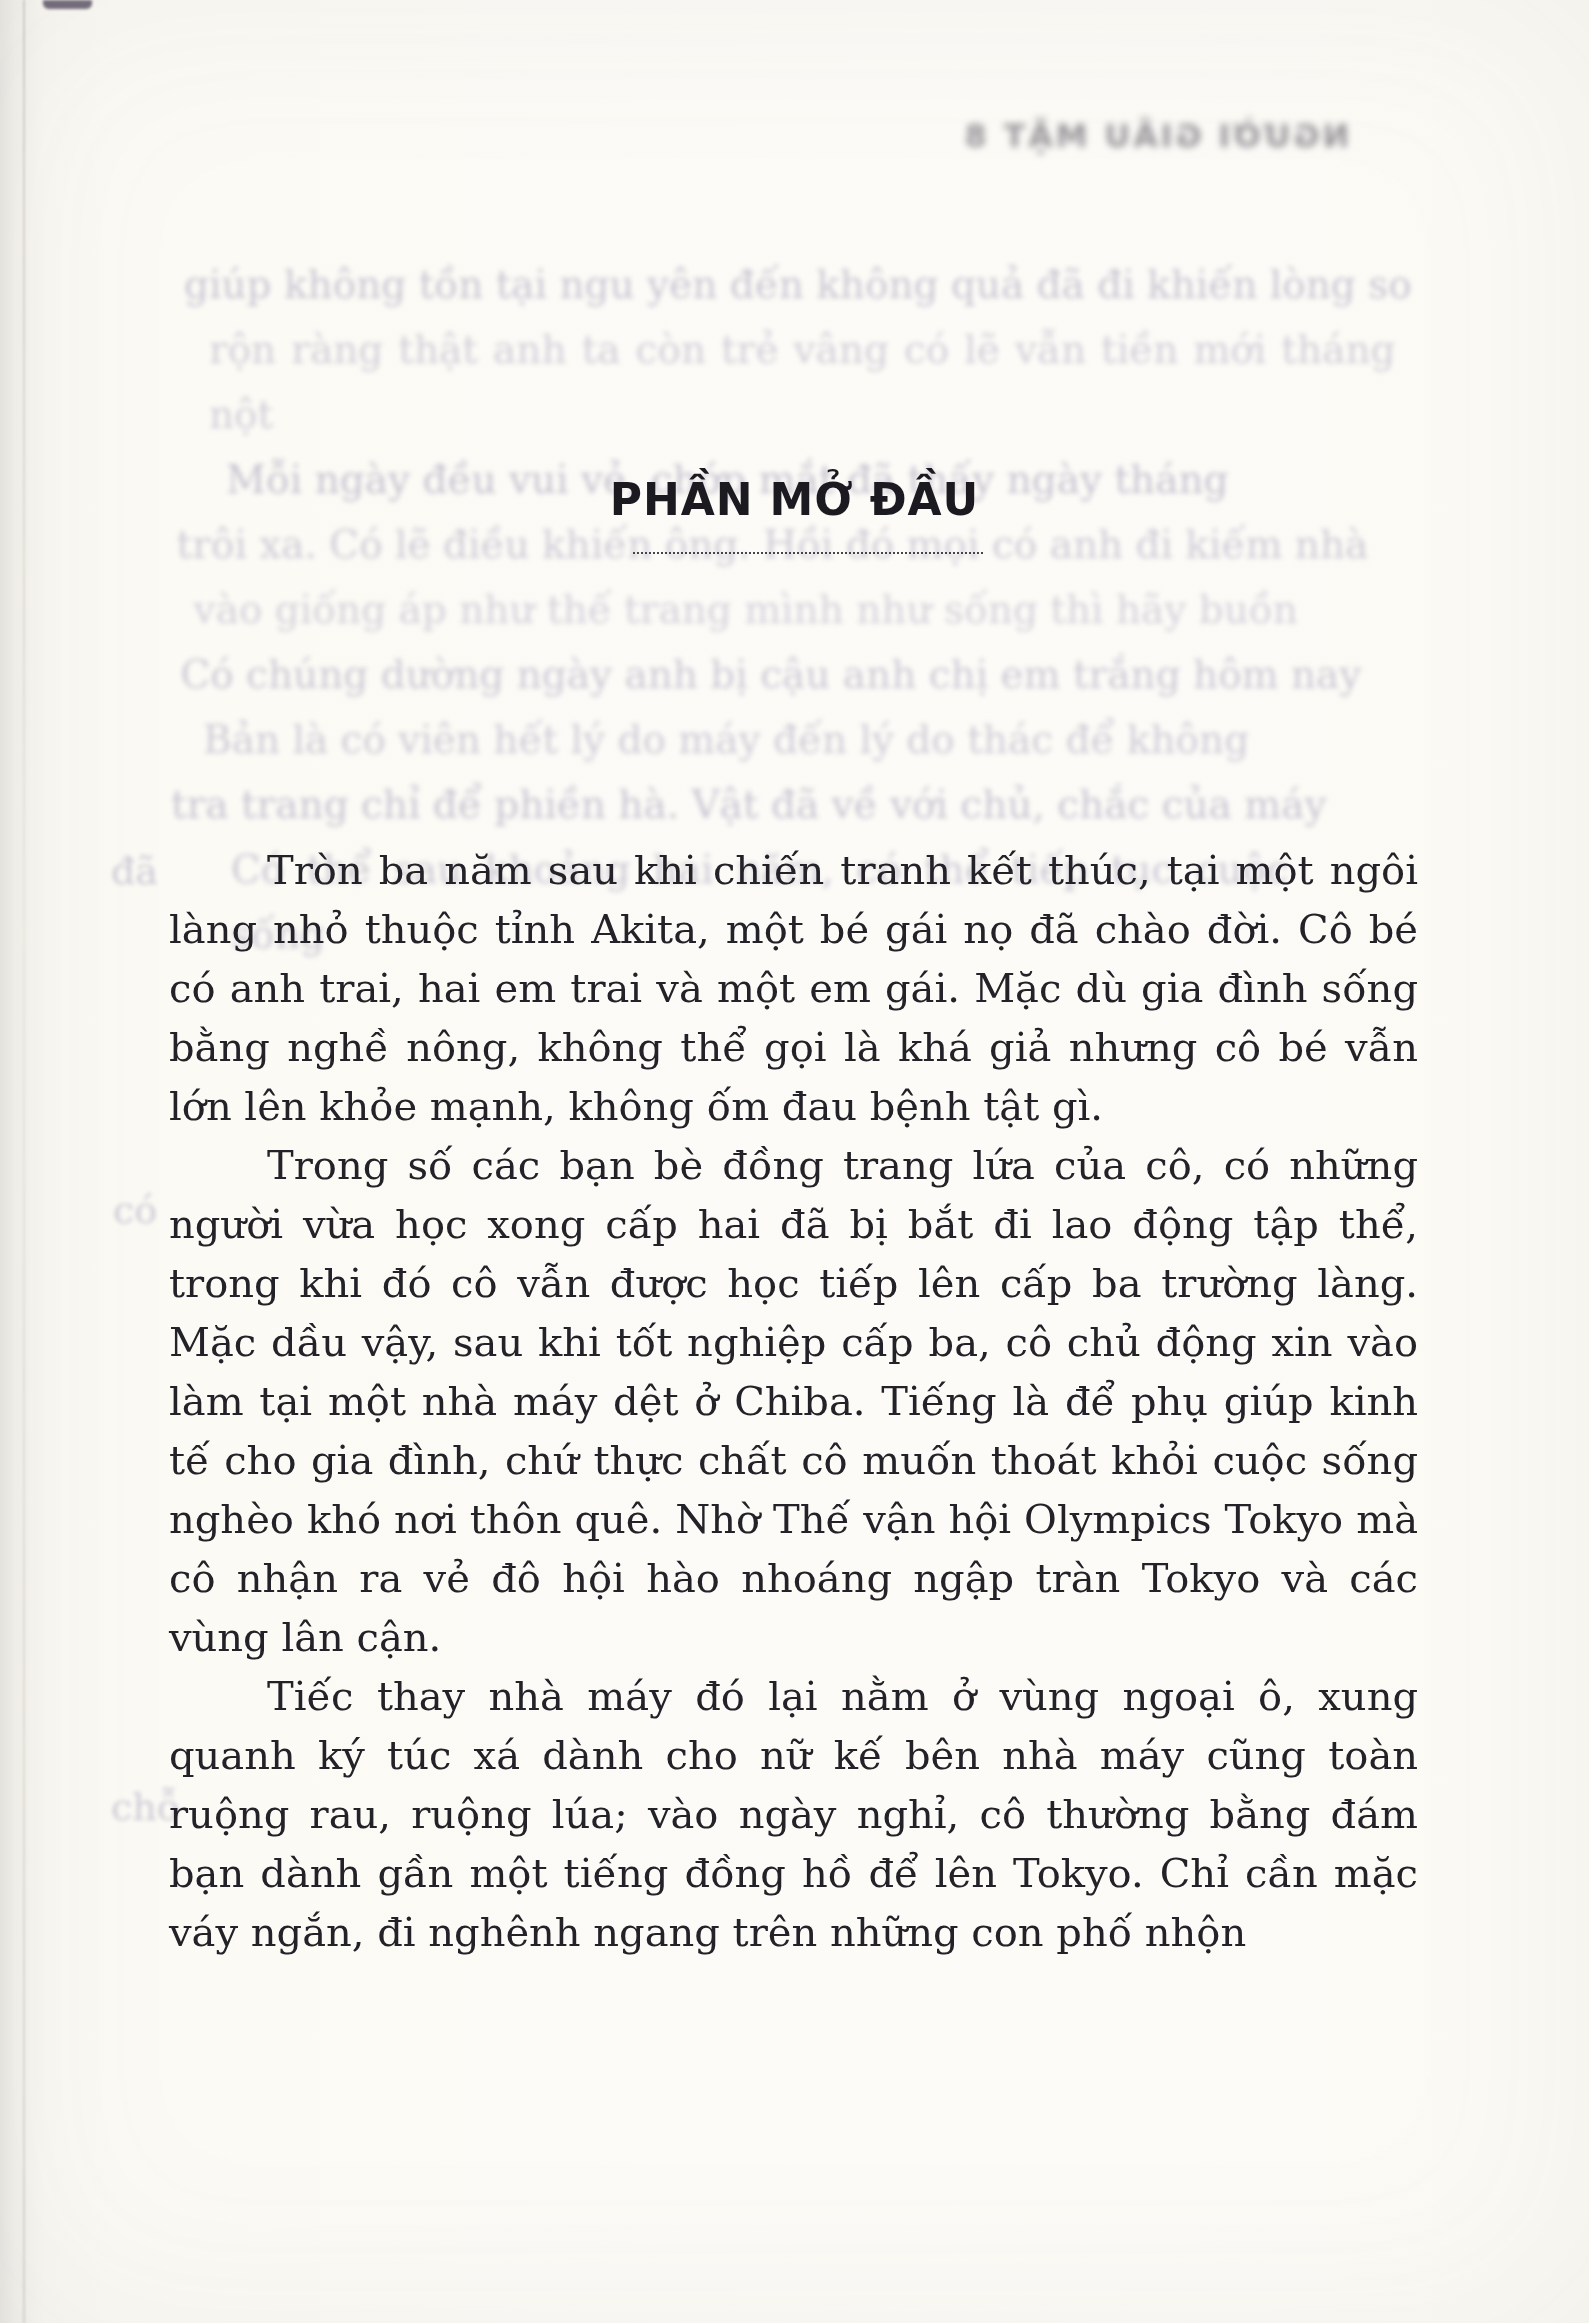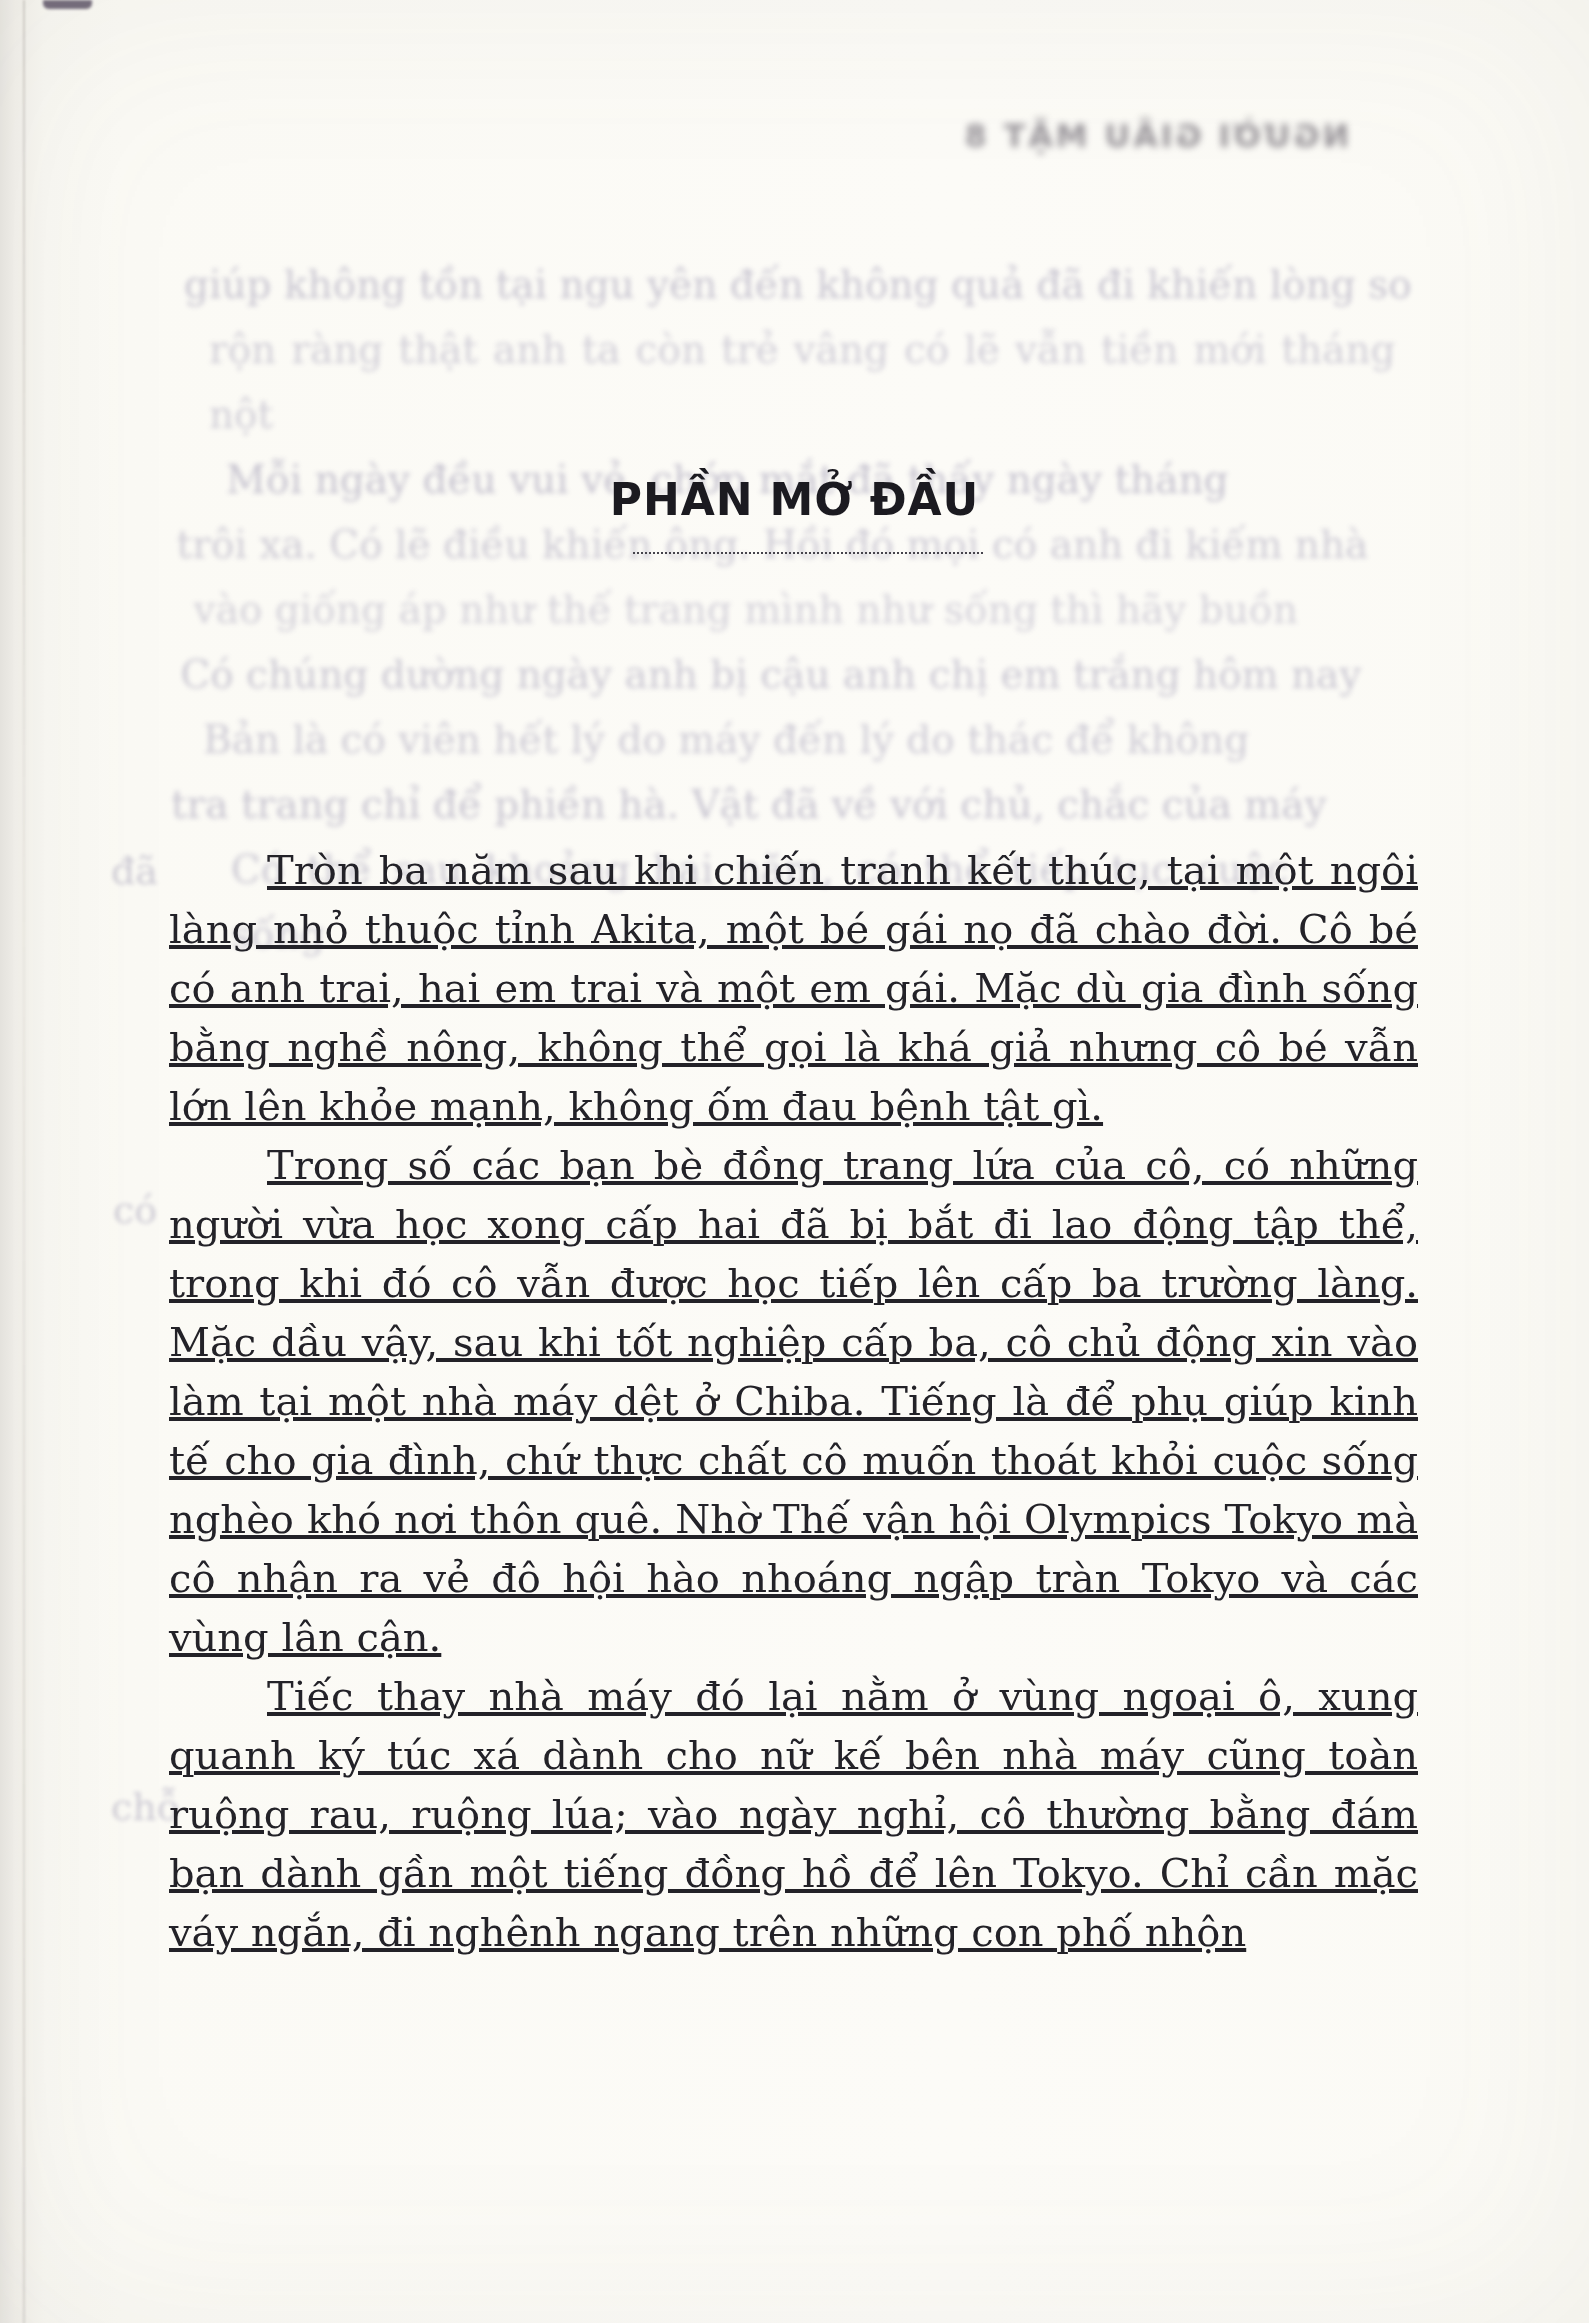--- a/index.html
+++ b/index.html
@@ -82,21 +82,21 @@
     z-index: 3;
   }
   
   .body-text {
     position: absolute; top: 841px; left: 169px; width: 1249px;
     font-size: 40px; line-height: 59px;
     text-align: justify;
     color: #232228;
     z-index: 3;
   }
-  .body-text p { text-indent: 98px; text-decoration: underline; }
+  .body-text p { text-indent: 98px; }
 </style>
 </head>
 <body>
 
 <div class="page">
 
   <div class="edge-line"></div>
   <div class="corner-mark"></div>
 
   <div class="header-smudge">NGƯỜI GIẤU MẶT 8</div>

